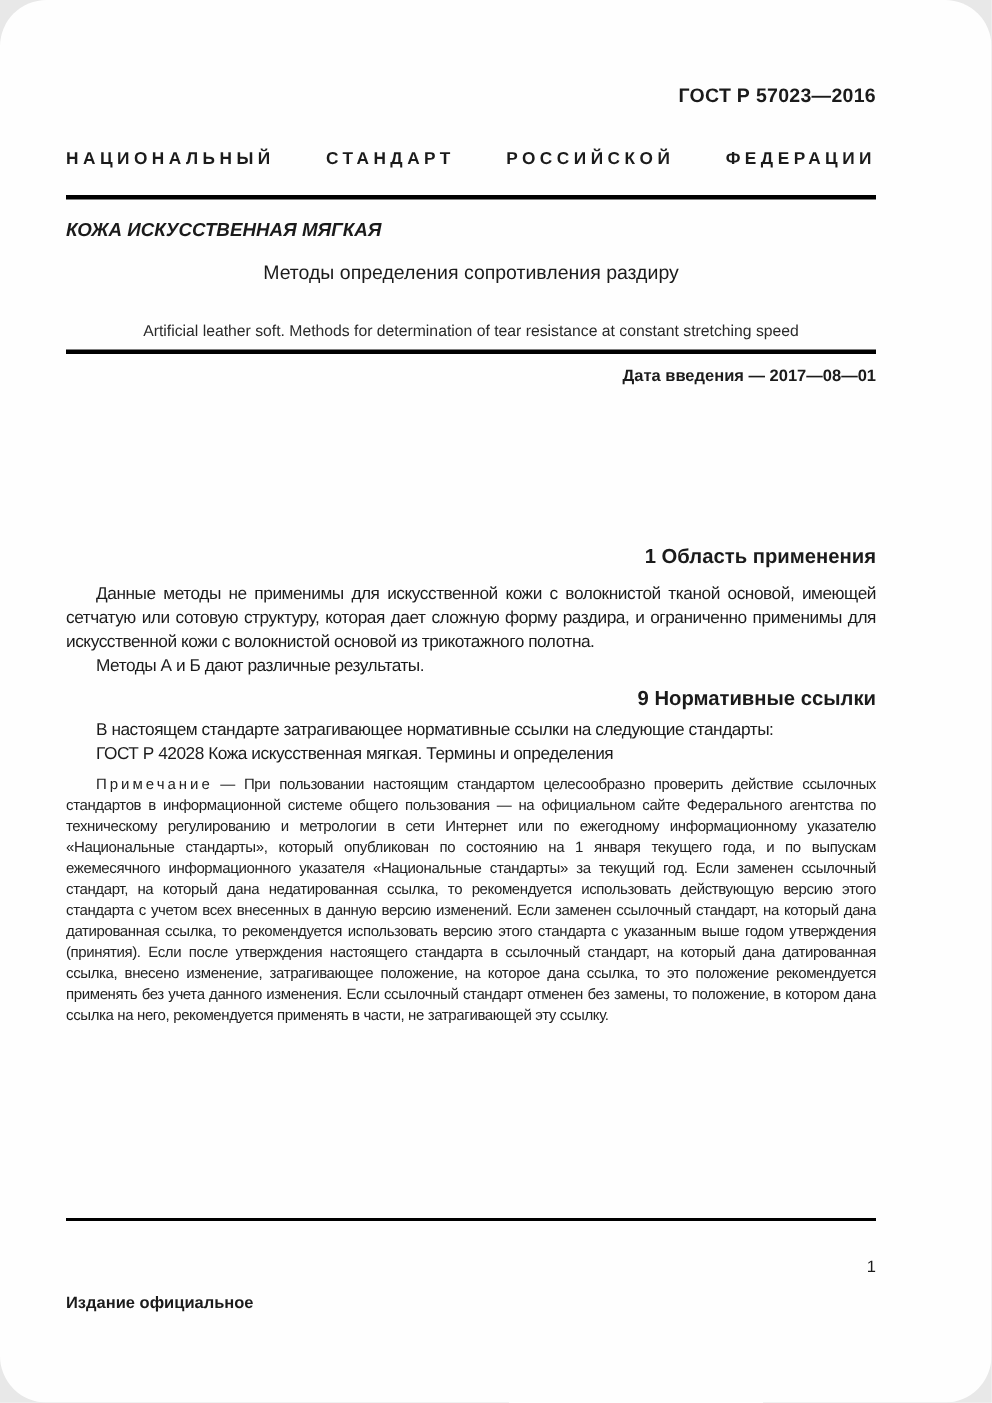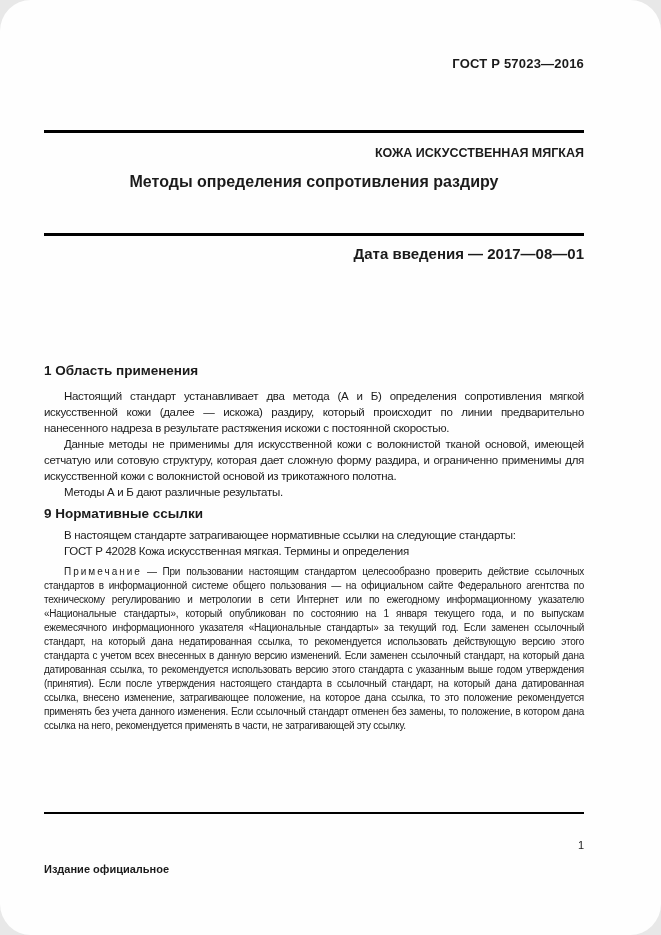--- a/index.html
+++ b/index.html
@@ -33,51 +33,53 @@
     text-align-last: justify;
     white-space: nowrap-none;
   }
   .rule { position: absolute; left: 44px; width: 540px; background: #000; }
   .rule-thick-top { top: 130px; height: 3px; }
   .rule-thick-mid { top: 233px; height: 3px; }
   .rule-thin-footer { top: 812px; height: 2px; }
 
   .doc-title {
     top: 146px;
-    text-align: right;
+    text-align: left;
     font-weight: bold;
     font-size: 12.5px;
+    font-style: italic;
   }
   .doc-subtitle {
     top: 174px;
     text-align: center;
-    font-weight: bold;
-    font-size: 16px;
+    font-weight: normal;
+    font-size: 13px;
     line-height: 16px;
   }
   .doc-title-en {
     top: 215px;
     text-align: center;
     font-size: 10.5px;
     color: #2a2a2a;
   }
   .effective-date {
     top: 245px;
     text-align: right;
     font-weight: bold;
-    font-size: 15px;
+    font-size: 11px;
   }
 
   
   .body-col { top: 363px; }
   .section-heading {
     font-weight: bold;
     font-size: 13.5px;
     line-height: 15px;
     margin: 0 0 10px 0;
+    text-align: right;
   }
   .section-heading.second { margin-top: 6px; margin-bottom: 6px; }
   .para {
     margin: 0;
     font-size: 11.5px;
     line-height: 16px;
     letter-spacing: -0.3px;
     text-align: justify;
     text-indent: 20px;
   }
@@ -103,32 +105,33 @@
     text-align: right;
     font-size: 11px;
   }
 </style>
 </head>
 <body>
 
 <div class="page">
 
   <div class="content-col doc-number">ГОСТ Р 57023—2016</div>
+  <div class="content-col standard-type">НАЦИОНАЛЬНЫЙ СТАНДАРТ РОССИЙСКОЙ ФЕДЕРАЦИИ</div>
   <div class="rule rule-thick-top"></div>
 
   <div class="content-col doc-title">КОЖА ИСКУССТВЕННАЯ МЯГКАЯ</div>
   <div class="content-col doc-subtitle">
     <div>Методы определения сопротивления раздиру</div>
   </div>
+  <div class="content-col doc-title-en">Artificial leather soft. Methods for determination of tear resistance at constant stretching speed</div>
   <div class="rule rule-thick-mid"></div>
   <div class="content-col effective-date">Дата введения — 2017—08—01</div>
 
   <div class="content-col body-col">
     <h2 class="section-heading">1 Область применения</h2>
-    <p class="para">Настоящий стандарт устанавливает два метода (А и Б) определения сопротивления мягкой искусственной кожи (далее — искожа) раздиру, который происходит по линии предварительно нанесенного надреза в результате растяжения искожи с постоянной скоростью.</p>
     <p class="para">Данные методы не применимы для искусственной кожи с волокнистой тканой основой, имеющей сетчатую или сотовую структуру, которая дает сложную форму раздира, и ограниченно применимы для искусственной кожи с волокнистой основой из трикотажного полотна.</p>
     <p class="para">Методы А и Б дают различные результаты.</p>
 
     <h2 class="section-heading second">9 Нормативные ссылки</h2>
     <p class="para">В настоящем стандарте затрагивающее нормативные ссылки на следующие стандарты:</p>
     <p class="para">ГОСТ Р 42028 Кожа искусственная мягкая. Термины и определения</p>
 
     <p class="note"><span class="note-label">Примечание</span><span>— При пользовании настоящим стандартом целесообразно проверить действие ссылочных стандартов в информационной системе общего пользования — на официальном сайте Федерального агентства по техническому регулированию и метрологии в сети Интернет или по ежегодному информационному указателю «Национальные стандарты», который опубликован по состоянию на 1 января текущего года, и по выпускам ежемесячного информационного указателя «Национальные стандарты» за текущий год. Если заменен ссылочный стандарт, на который дана недатированная ссылка, то рекомендуется использовать действующую версию этого стандарта с учетом всех внесенных в данную версию изменений. Если заменен ссылочный стандарт, на который дана датированная ссылка, то рекомендуется использовать версию этого стандарта с указанным выше годом утверждения (принятия). Если после утверждения настоящего стандарта в ссылочный стандарт, на который дана датированная ссылка, внесено изменение, затрагивающее положение, на которое дана ссылка, то это положение рекомендуется применять без учета данного изменения. Если ссылочный стандарт отменен без замены, то положение, в котором дана ссылка на него, рекомендуется применять в части, не затрагивающей эту ссылку.</span></p>
   </div>
 

